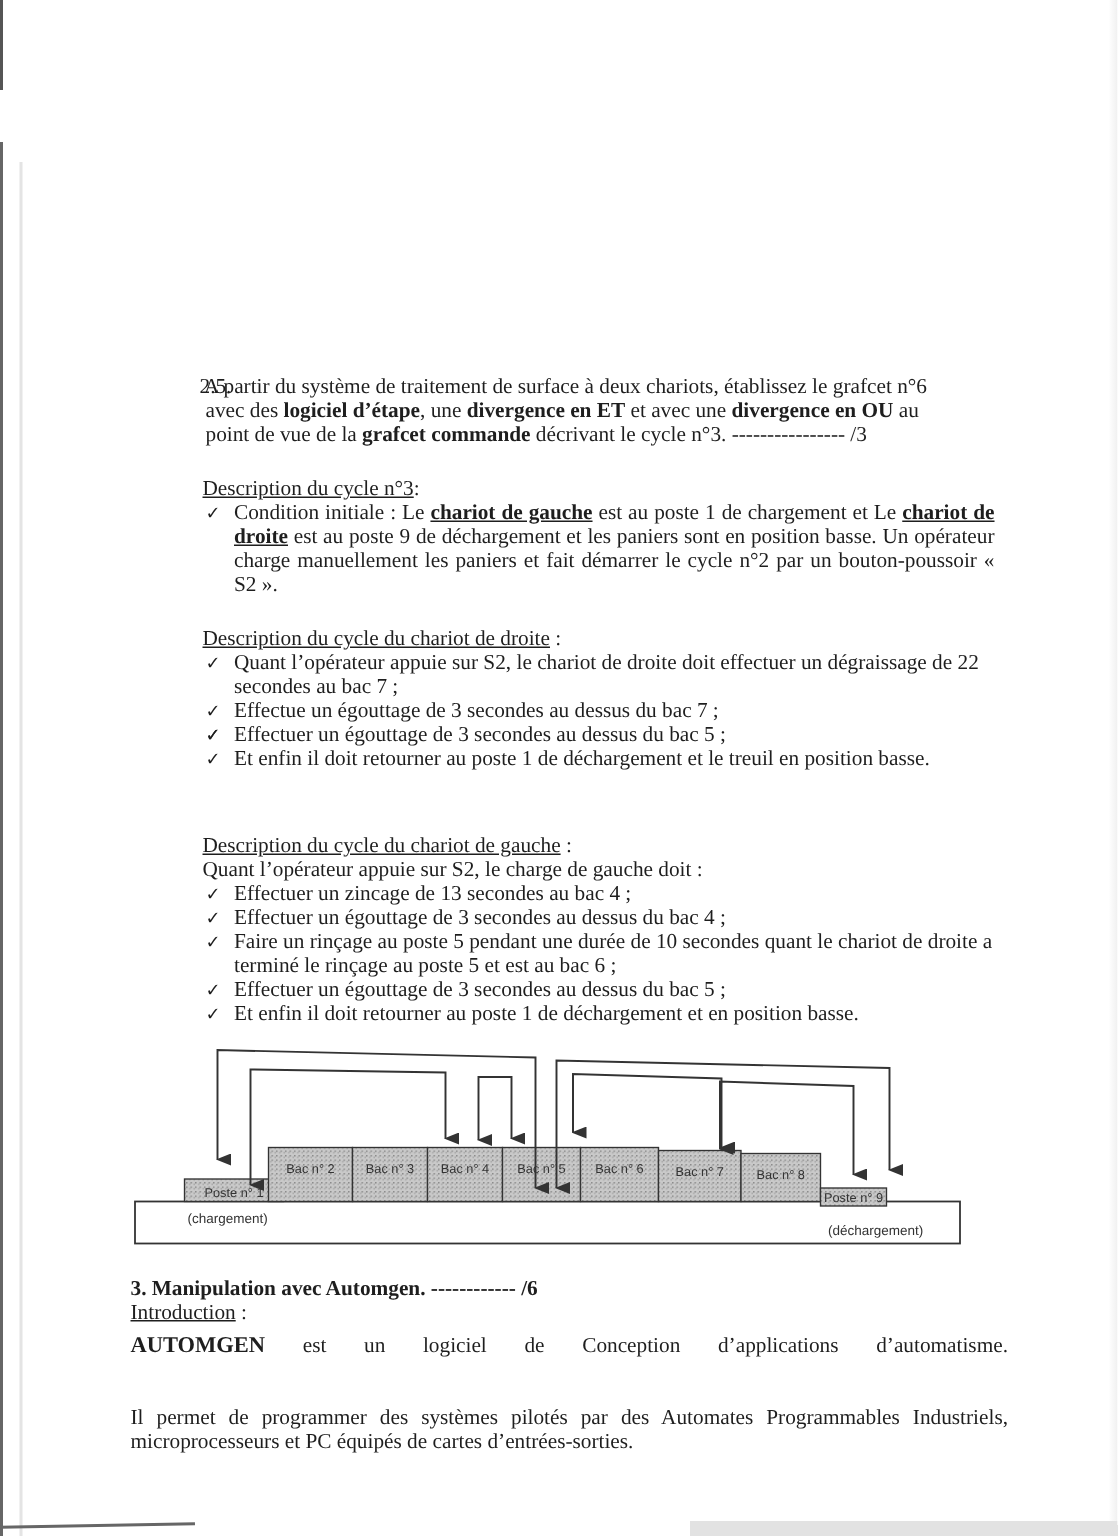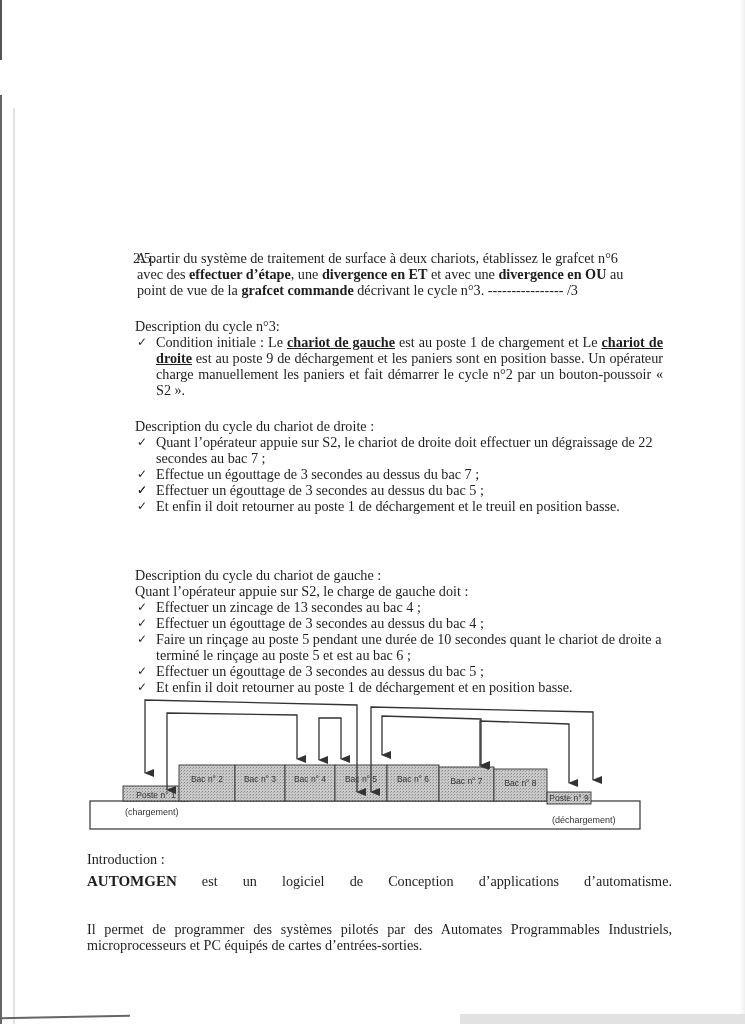--- a/index.html
+++ b/index.html
@@ -29,52 +29,52 @@
     position: absolute; left: 0; bottom: 6px; width: 130px; height: 2px;
     background: #666; transform: rotate(-1deg);
   }
 
   .blk { position: absolute; font-size: 14.2px; line-height: 16px; }
   .q25 { left: 121px; top: 250px; width: 540px; }
   .q25 .num { position: absolute; left: 0; top: 0; margin-left: 12px; }
   .q25 .txt { margin-left: 14px; text-indent: -1px; text-align: justify; }
 
   .sec { left: 135px; width: 528px; }
-  .sec-title { }
+  .sec-title { text-decoration: underline; }
   .chk { position: relative; padding-left: 21px; text-align: left; }
   .chk .mark { position: absolute; left: 2px; top: 0; font-family: "DejaVu Sans", sans-serif; font-size: 12px; }
   .just { text-align: justify; }
   b.u { text-decoration: underline; }
 
   .s1 { top: 318px; }
   .s2 { top: 418px; }
-  .s3 { top: 556px; margin-top: 11px; }
+  .s3 { top: 556px; }
 
   svg.diagram { position: absolute; left: 85px; top: 695px; }
 
   .s4 { position: absolute; left: 87px; top: 851px; width: 585px; font-size: 14.2px; line-height: 16px; }
   .s4 .h { font-weight: bold; }
-  .s4 .intro { }
+  .s4 .intro { text-decoration: underline; }
   .s4 .p1 { display: flex; justify-content: space-between; margin-top: 6px; }
   .s4 .p1 b { font-size: 15px; }
 </style>
 </head>
 <body>
 
 <div class="scan-edge-left"></div>
 <div class="scan-edge-left2"></div>
 <div class="scan-edge-right"></div>
 <div class="scan-bottom-shadow"></div>
 <div class="scan-bottom-left"></div>
 
 <div class="blk q25">
   <span class="num">2.5.</span>
   <div class="txt" style="margin-left:16px;">
     <span>A partir du système de traitement de surface à deux chariots, établissez le grafcet n°6</span><br>
-    <span>avec des </span><b>effectuer d’étape</b><span>, une </span><b>divergence en ET</b><span> et avec une </span><b>divergence en OU</b><span> au</span><br>
+    <span>avec des </span><b>logiciel d’étape</b><span>, une </span><b>divergence en ET</b><span> et avec une </span><b>divergence en OU</b><span> au</span><br>
     <span>point de vue de la </span><b>grafcet commande</b><span> décrivant le cycle n°3. ----------------   /3</span>
   </div>
 </div>
 
 <div class="blk sec s1">
   <div><span class="sec-title">Description du cycle  n°3</span><span>:</span></div>
   <div class="chk just">
     <span class="mark">✓</span>
     <span>Condition initiale : Le </span><b class="u">chariot de gauche</b><span> est au poste 1 de chargement et Le </span><b class="u">chariot de droite</b><span> est au poste 9 de déchargement et les paniers sont en position basse. Un opérateur charge manuellement les paniers et fait démarrer le cycle n°2 par un bouton-poussoir « S2 ».</span>
   </div>
@@ -148,20 +148,21 @@
 
     <polyline points="286,97 286,12 508,17 508,85" marker-start="url(#ah)" marker-end="url(#ah)"></polyline>
 
     <polyline points="396,70 396,24 297,21 297,60" marker-start="url(#ah)" marker-end="url(#ah)"></polyline>
 
     <polyline points="484,88 484,29 395,26 395,71" marker-start="url(#ah)" marker-end="url(#ah)" transform="translate(0,0)"></polyline>
   </g>
 </svg>
 
 <div class="s4">
+  <div class="h">3.  Manipulation avec Automgen. ------------   /6</div>
   <div><span class="intro">Introduction</span><span> :</span></div>
   <div class="p1" id="p1">
       <b>AUTOMGEN</b>
       <span>est</span>
       <span>un</span>
       <span>logiciel</span>
       <span>de</span>
       <span>Conception</span>
       <span>d’applications</span>
       <span>d’automatisme.</span>

